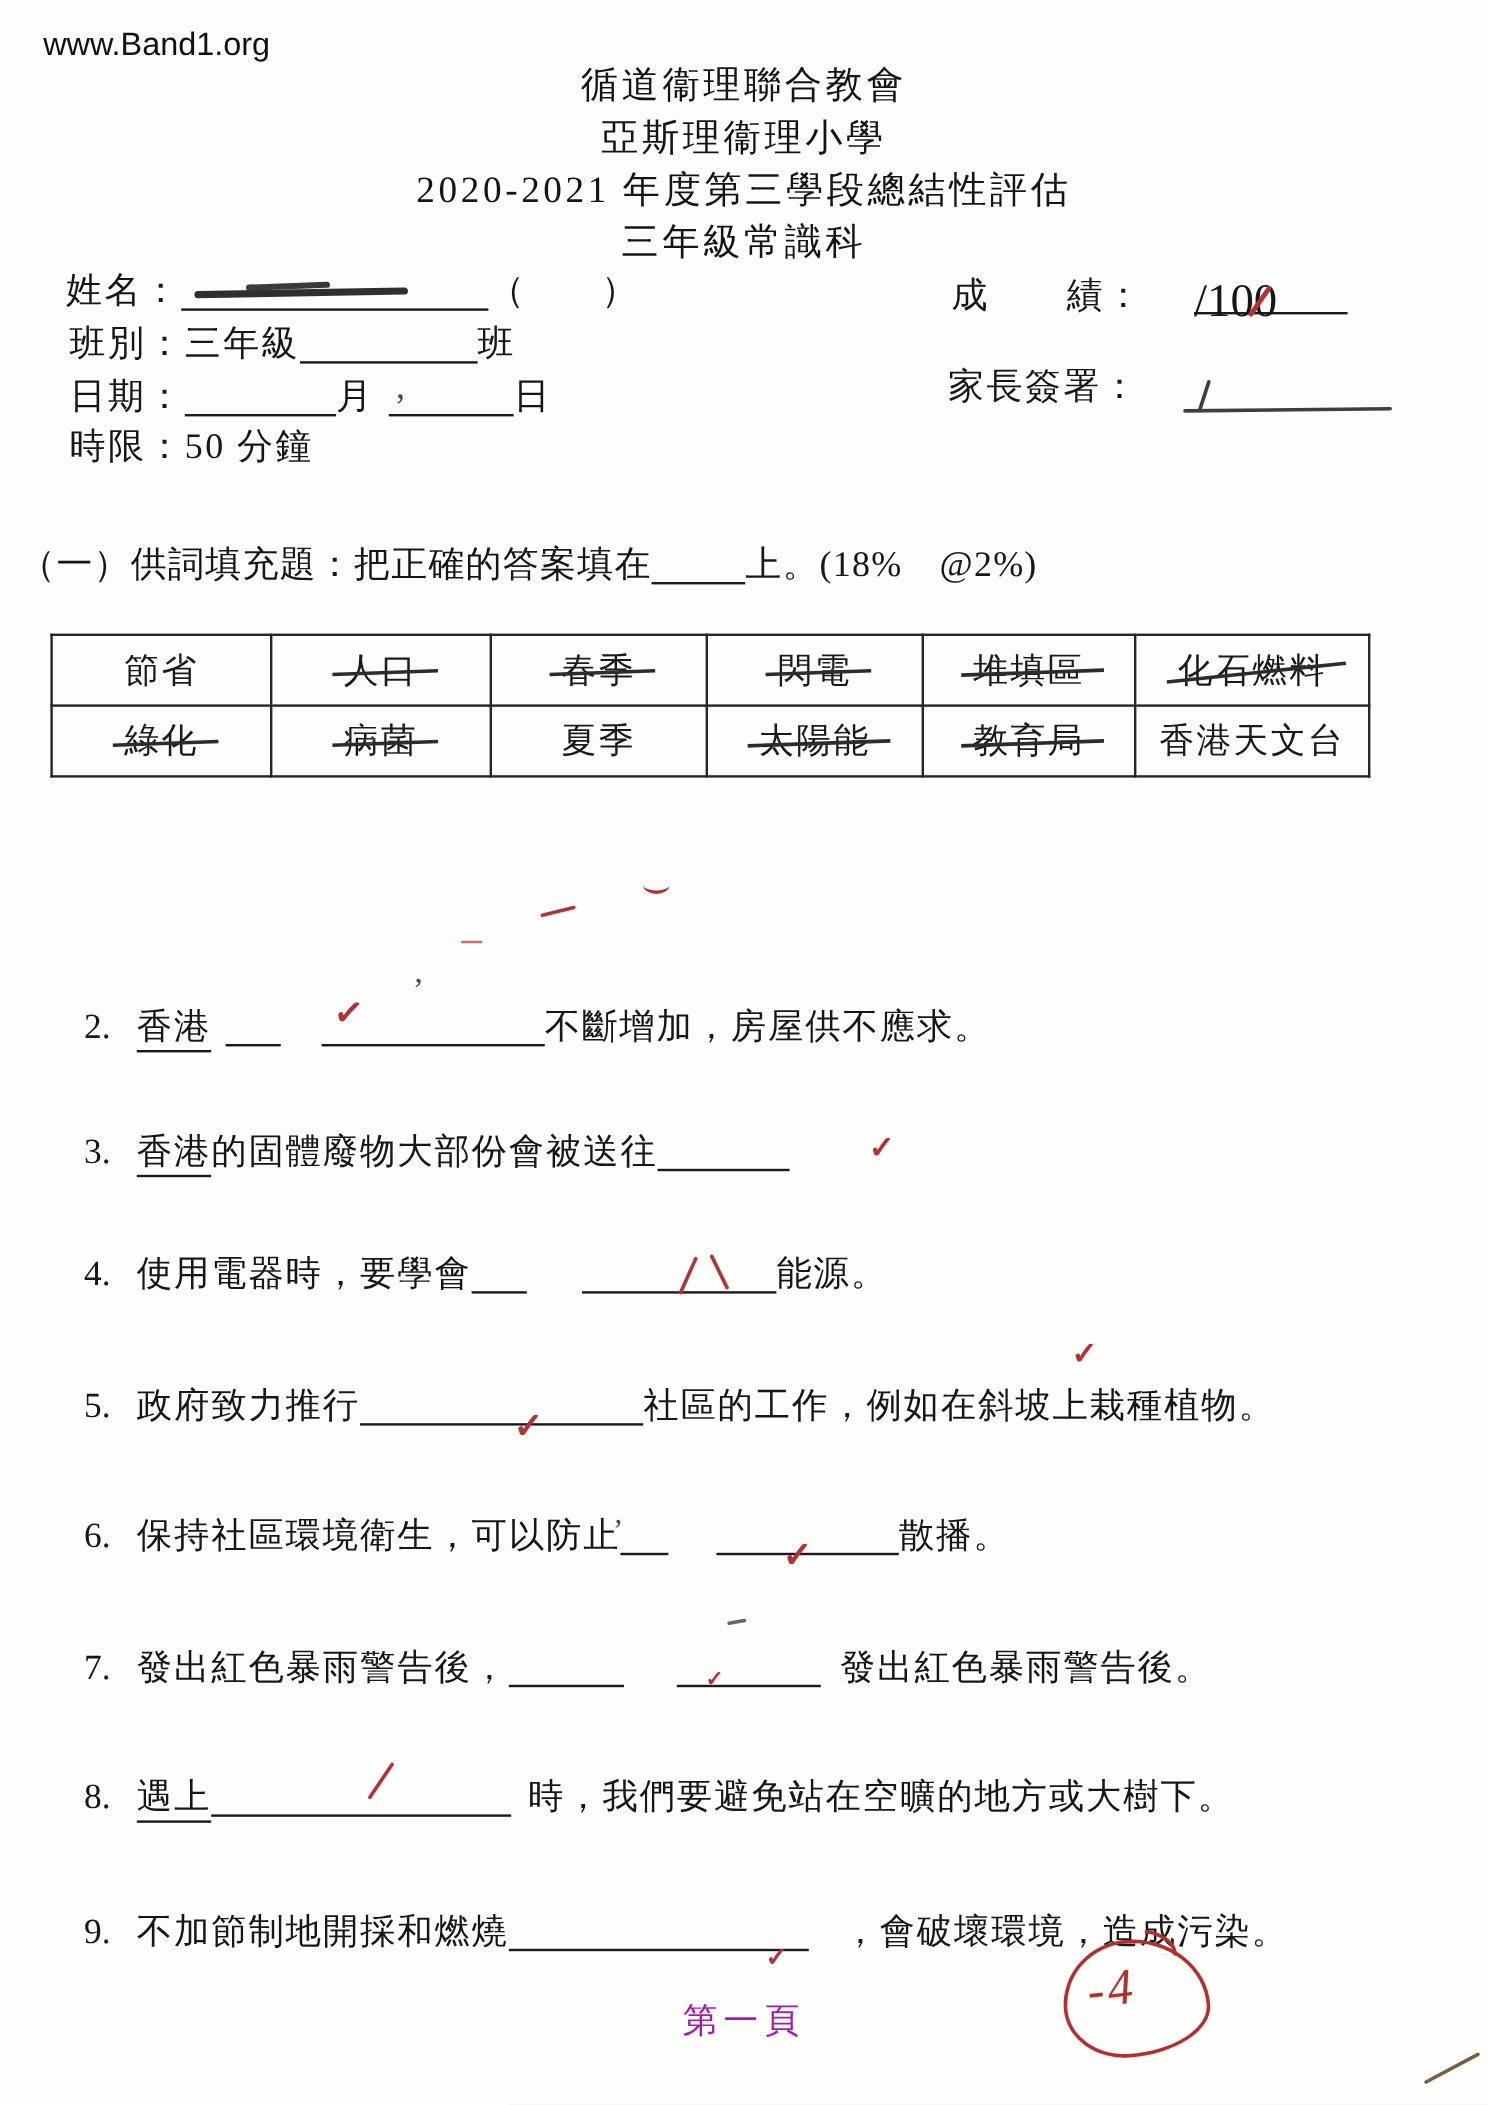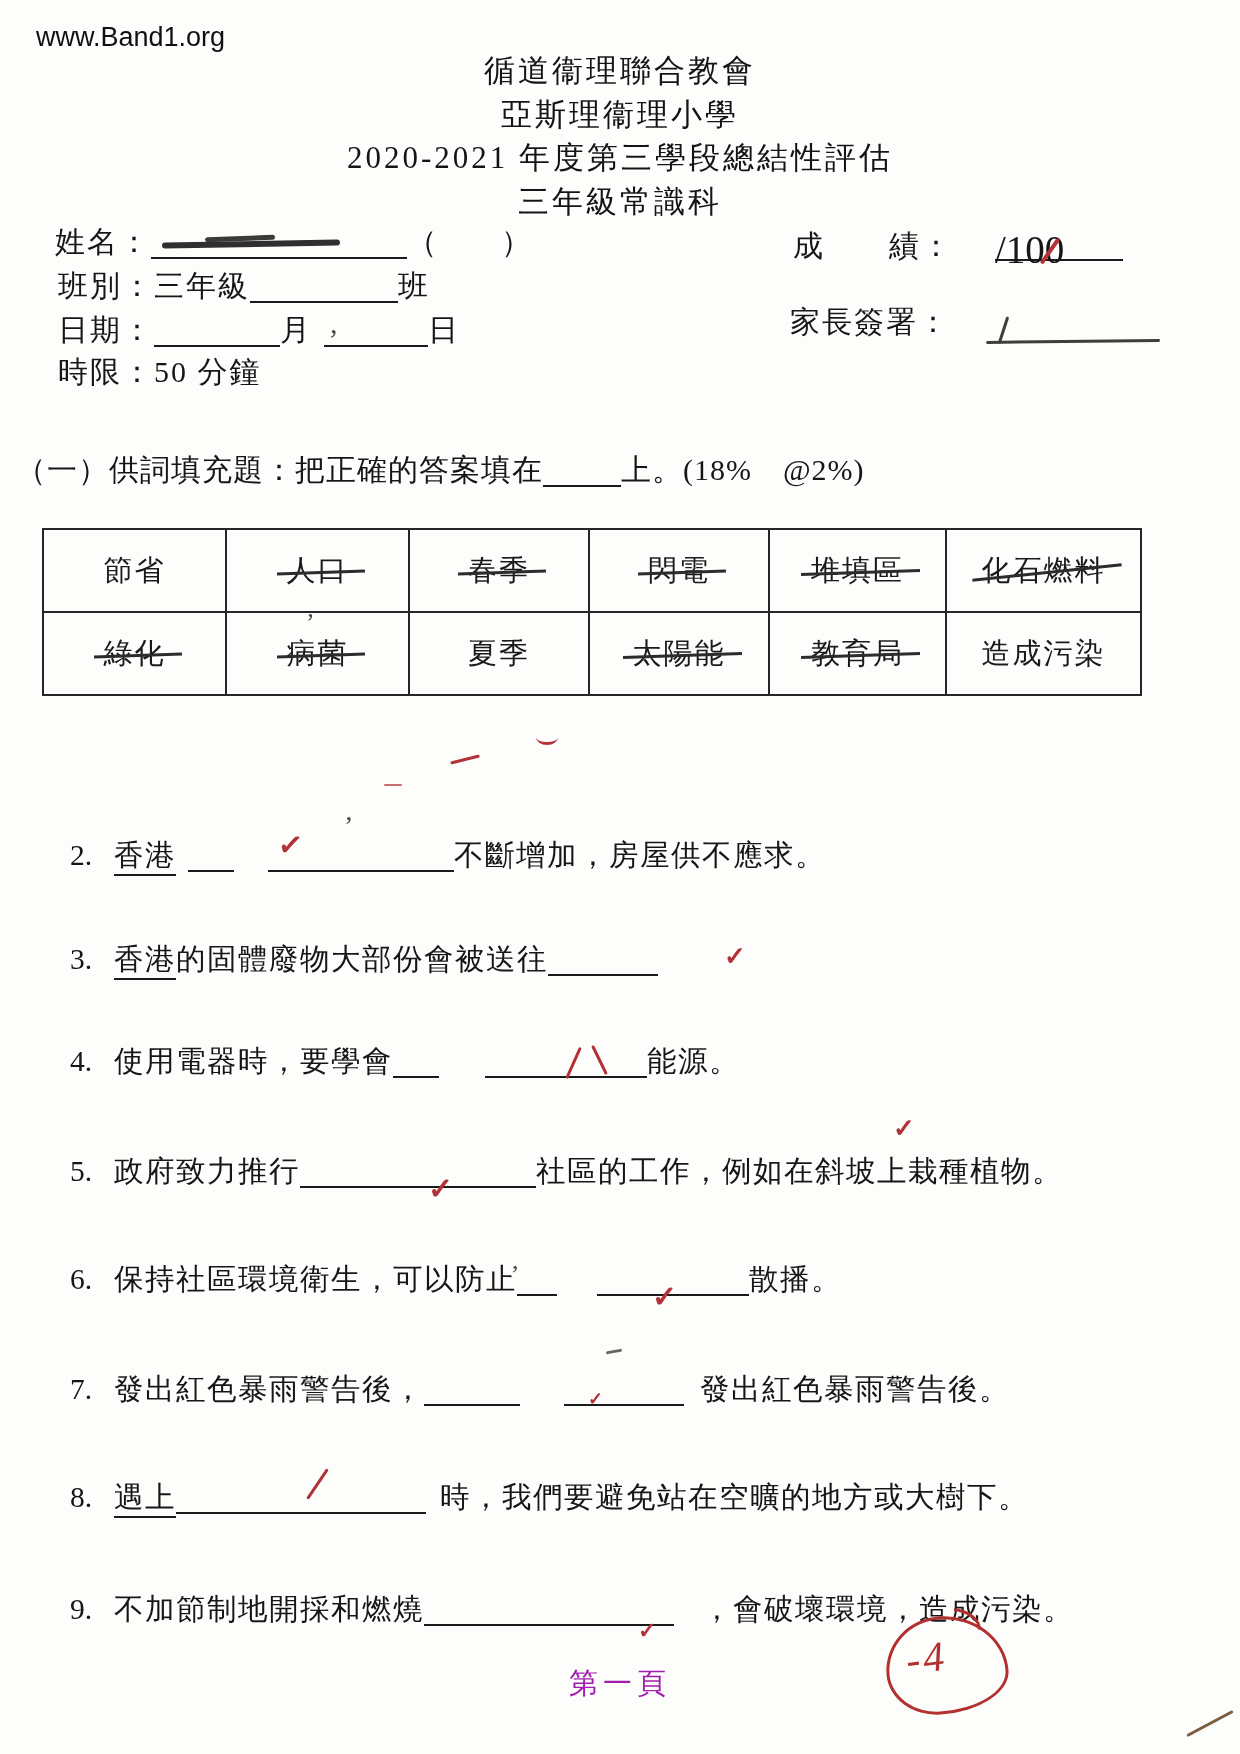--- a/index.html
+++ b/index.html
@@ -11,21 +11,21 @@
   
   .hline{position:absolute;left:0;width:100%;text-align:center;font-size:31px;letter-spacing:3px;color:#141414;white-space:nowrap;}
   
   .info{position:absolute;font-size:30px;letter-spacing:2px;white-space:nowrap;color:#161616;}
   .ul{display:inline-block;border-bottom:2.5px solid #1b1b1b;height:32px;vertical-align:-7px;}
   .score-ul{font-size:39px;letter-spacing:0;}
   
   .sec{position:absolute;left:16px;top:450px;font-size:30px;letter-spacing:1px;white-space:nowrap;color:#161616;}
   
   table.wb{position:absolute;left:42px;top:528px;border-collapse:collapse;table-layout:fixed;}
-  table.wb td{border:2.5px solid #262626;height:57px;text-align:center;font-size:29px;letter-spacing:2px;padding:12px;}
+  table.wb td{border:2.5px solid #262626;height:57px;text-align:center;font-size:29px;letter-spacing:2px;padding:0;}
   .w{position:relative;display:inline-block;padding:0 2px;}
   .w.struck::after{content:"";position:absolute;left:-8px;right:-14px;top:50%;height:3px;background:#2c2c2c;
                    transform:rotate(var(--tilt,-2deg));}
   
   .q{position:absolute;left:70px;font-size:29.5px;letter-spacing:1.5px;white-space:nowrap;color:#161616;}
   .qnum{display:inline-block;width:44px;letter-spacing:0;}
   .blank{display:inline-block;border-bottom:2.5px solid #1a1a1a;height:30px;vertical-align:-7px;}
   .gap{display:inline-block;}
   .pn{border-bottom:2px solid #1a1a1a;padding-bottom:3px;}
   
@@ -112,21 +112,21 @@
       <td><span class="w struck">閃電</span></td>
       <td><span class="w struck">堆填區</span></td>
       <td><span class="w struck" style="--tilt:-6deg">化石燃料</span></td>
     </tr>
     <tr>
       <td><span class="w struck">綠化</span></td>
       <td><span class="w struck">病菌</span></td>
       <td><span class="w">夏季</span></td>
       <td><span class="w struck">太陽能</span></td>
       <td><span class="w struck">教育局</span></td>
-      <td><span class="w">造成污染</span></td>
+      <td><span class="w">香港天文台</span></td>
     </tr>
   </tbody>
     </table>
   <span class="pencil" style="left:306px;top:610px;font-size:26px">’</span>
 
   <div class="q" style="top:836px">
     <span class="qnum">2.</span><span class="pn">香港</span><span class="gap" style="width:12px"></span><span class="blank" style="width:46px"></span><span class="gap" style="width:34px"></span><span class="blank" style="width:186px"></span><span>不斷增加，房屋供不應求。</span>
   </div>
   <div class="q" style="top:940px">
     <span class="qnum">3.</span><span class="pn">香港</span><span>的固體廢物大部份會被送往</span><span class="blank" style="width:110px"></span>

